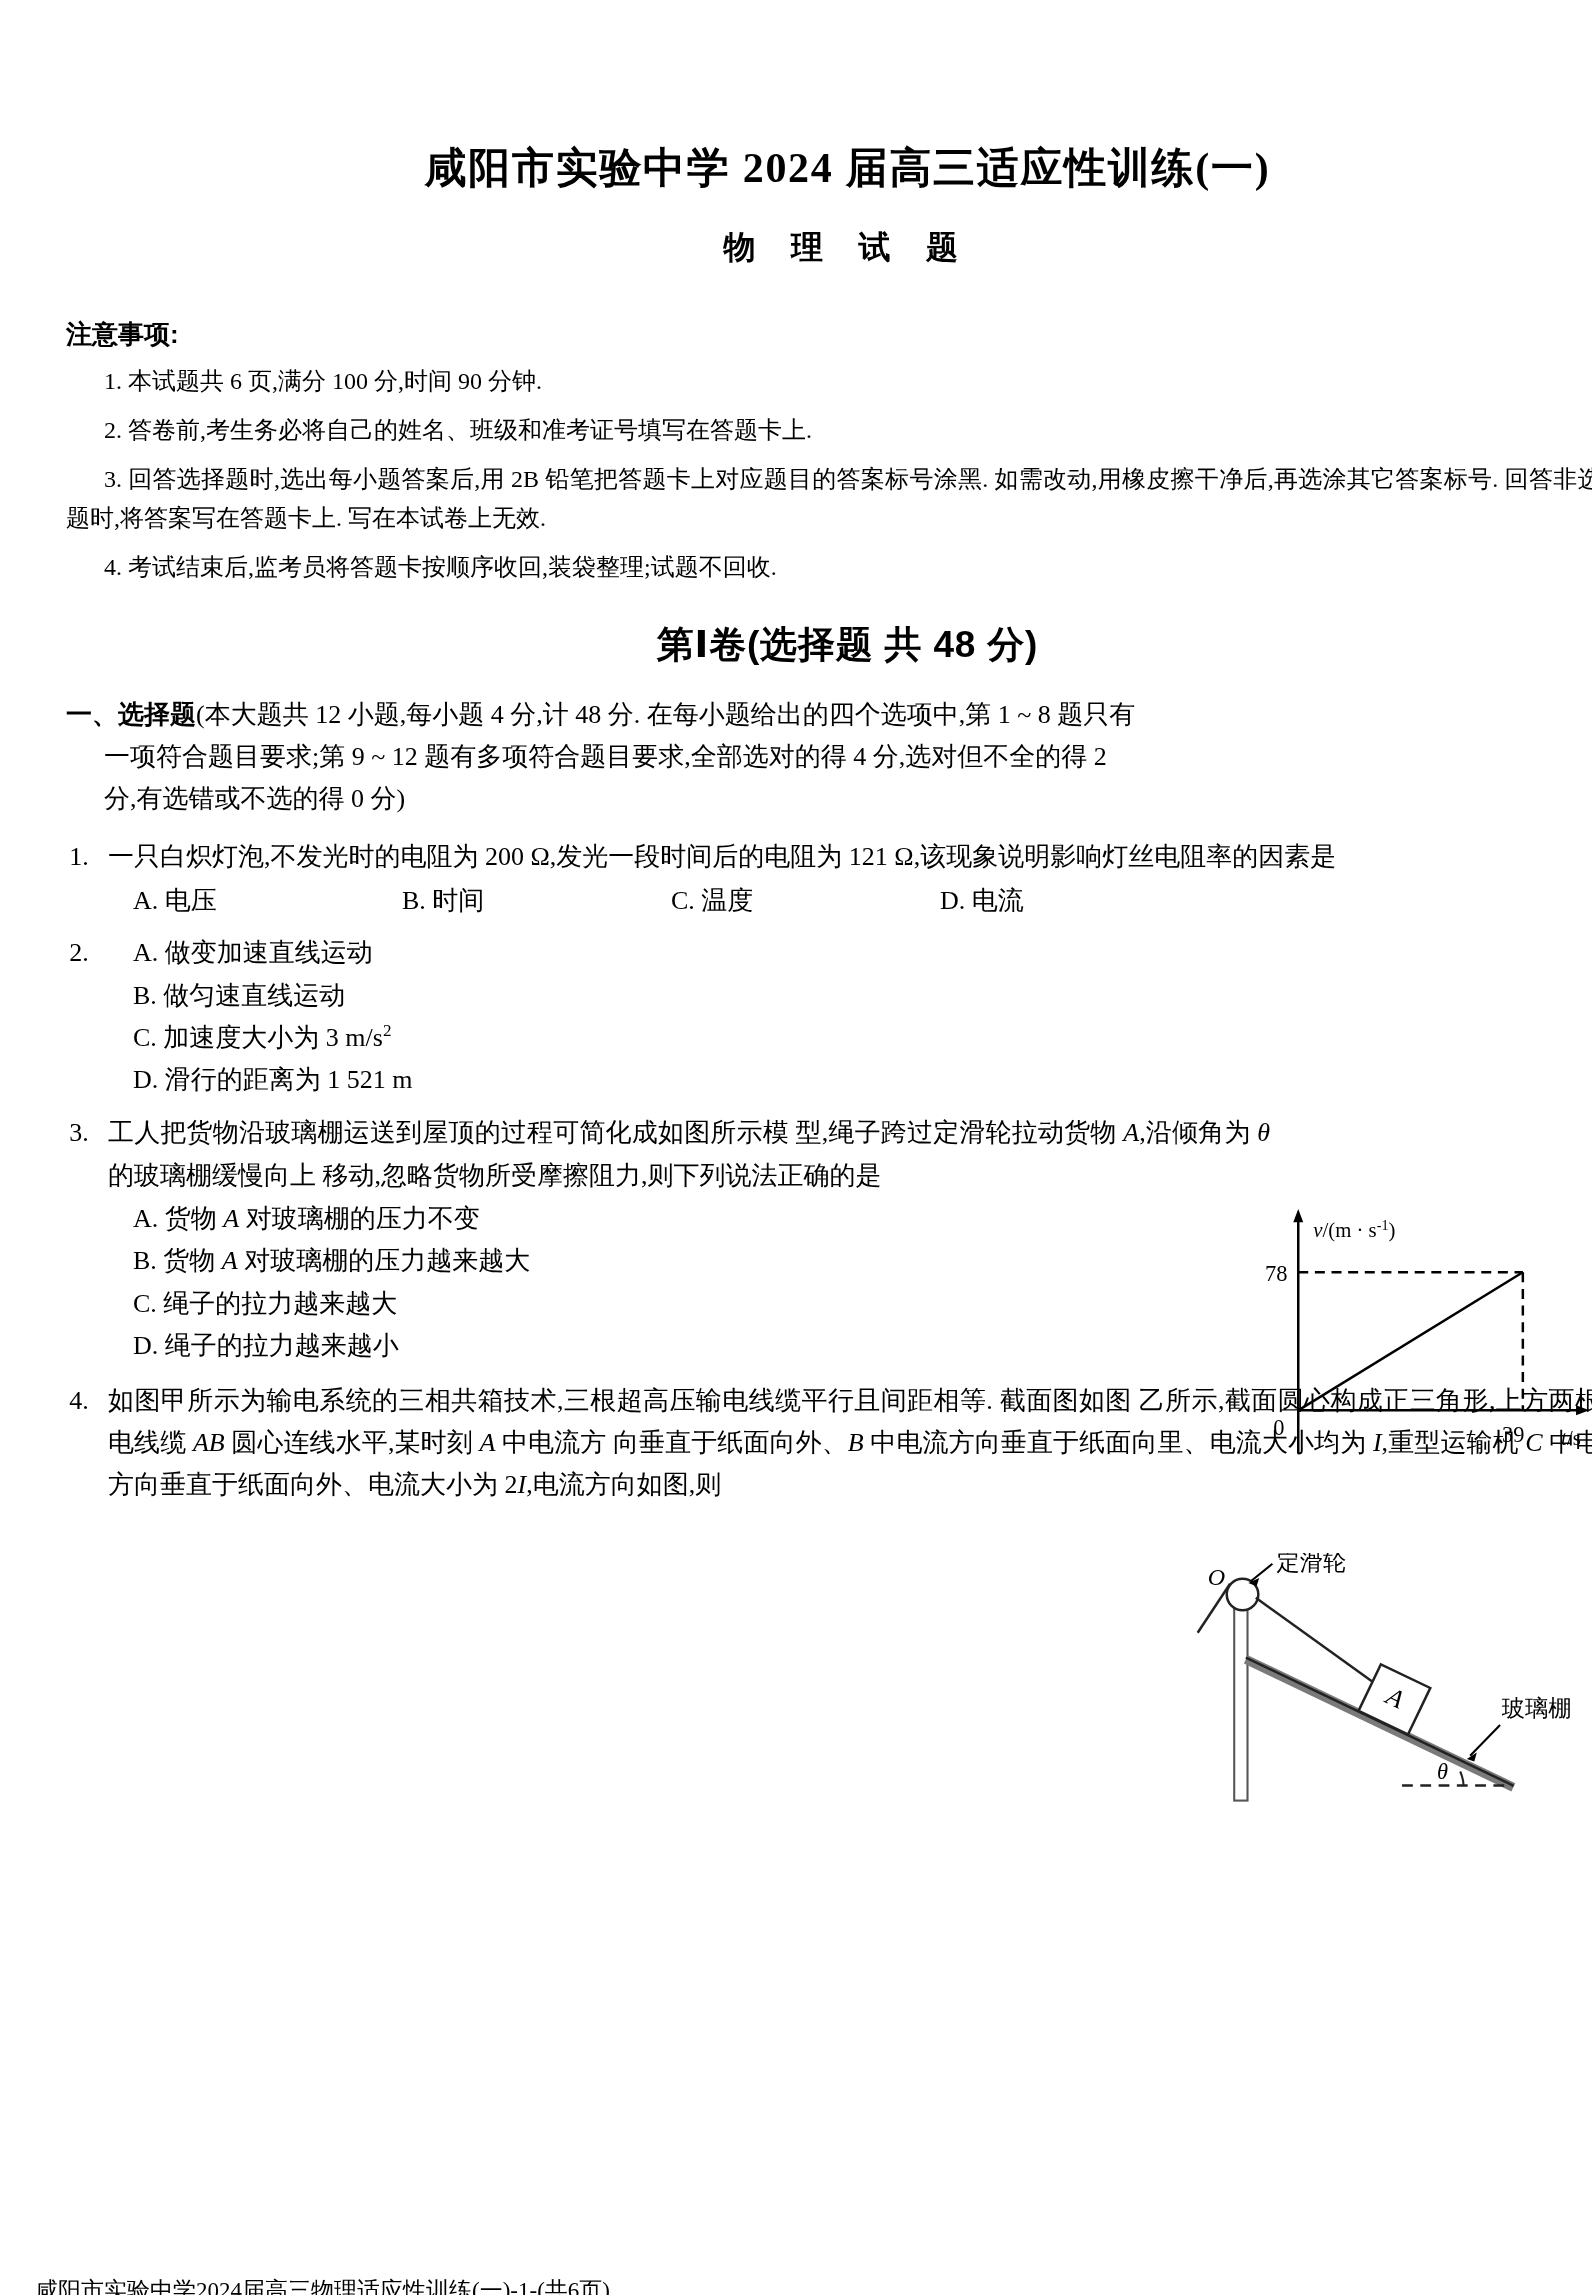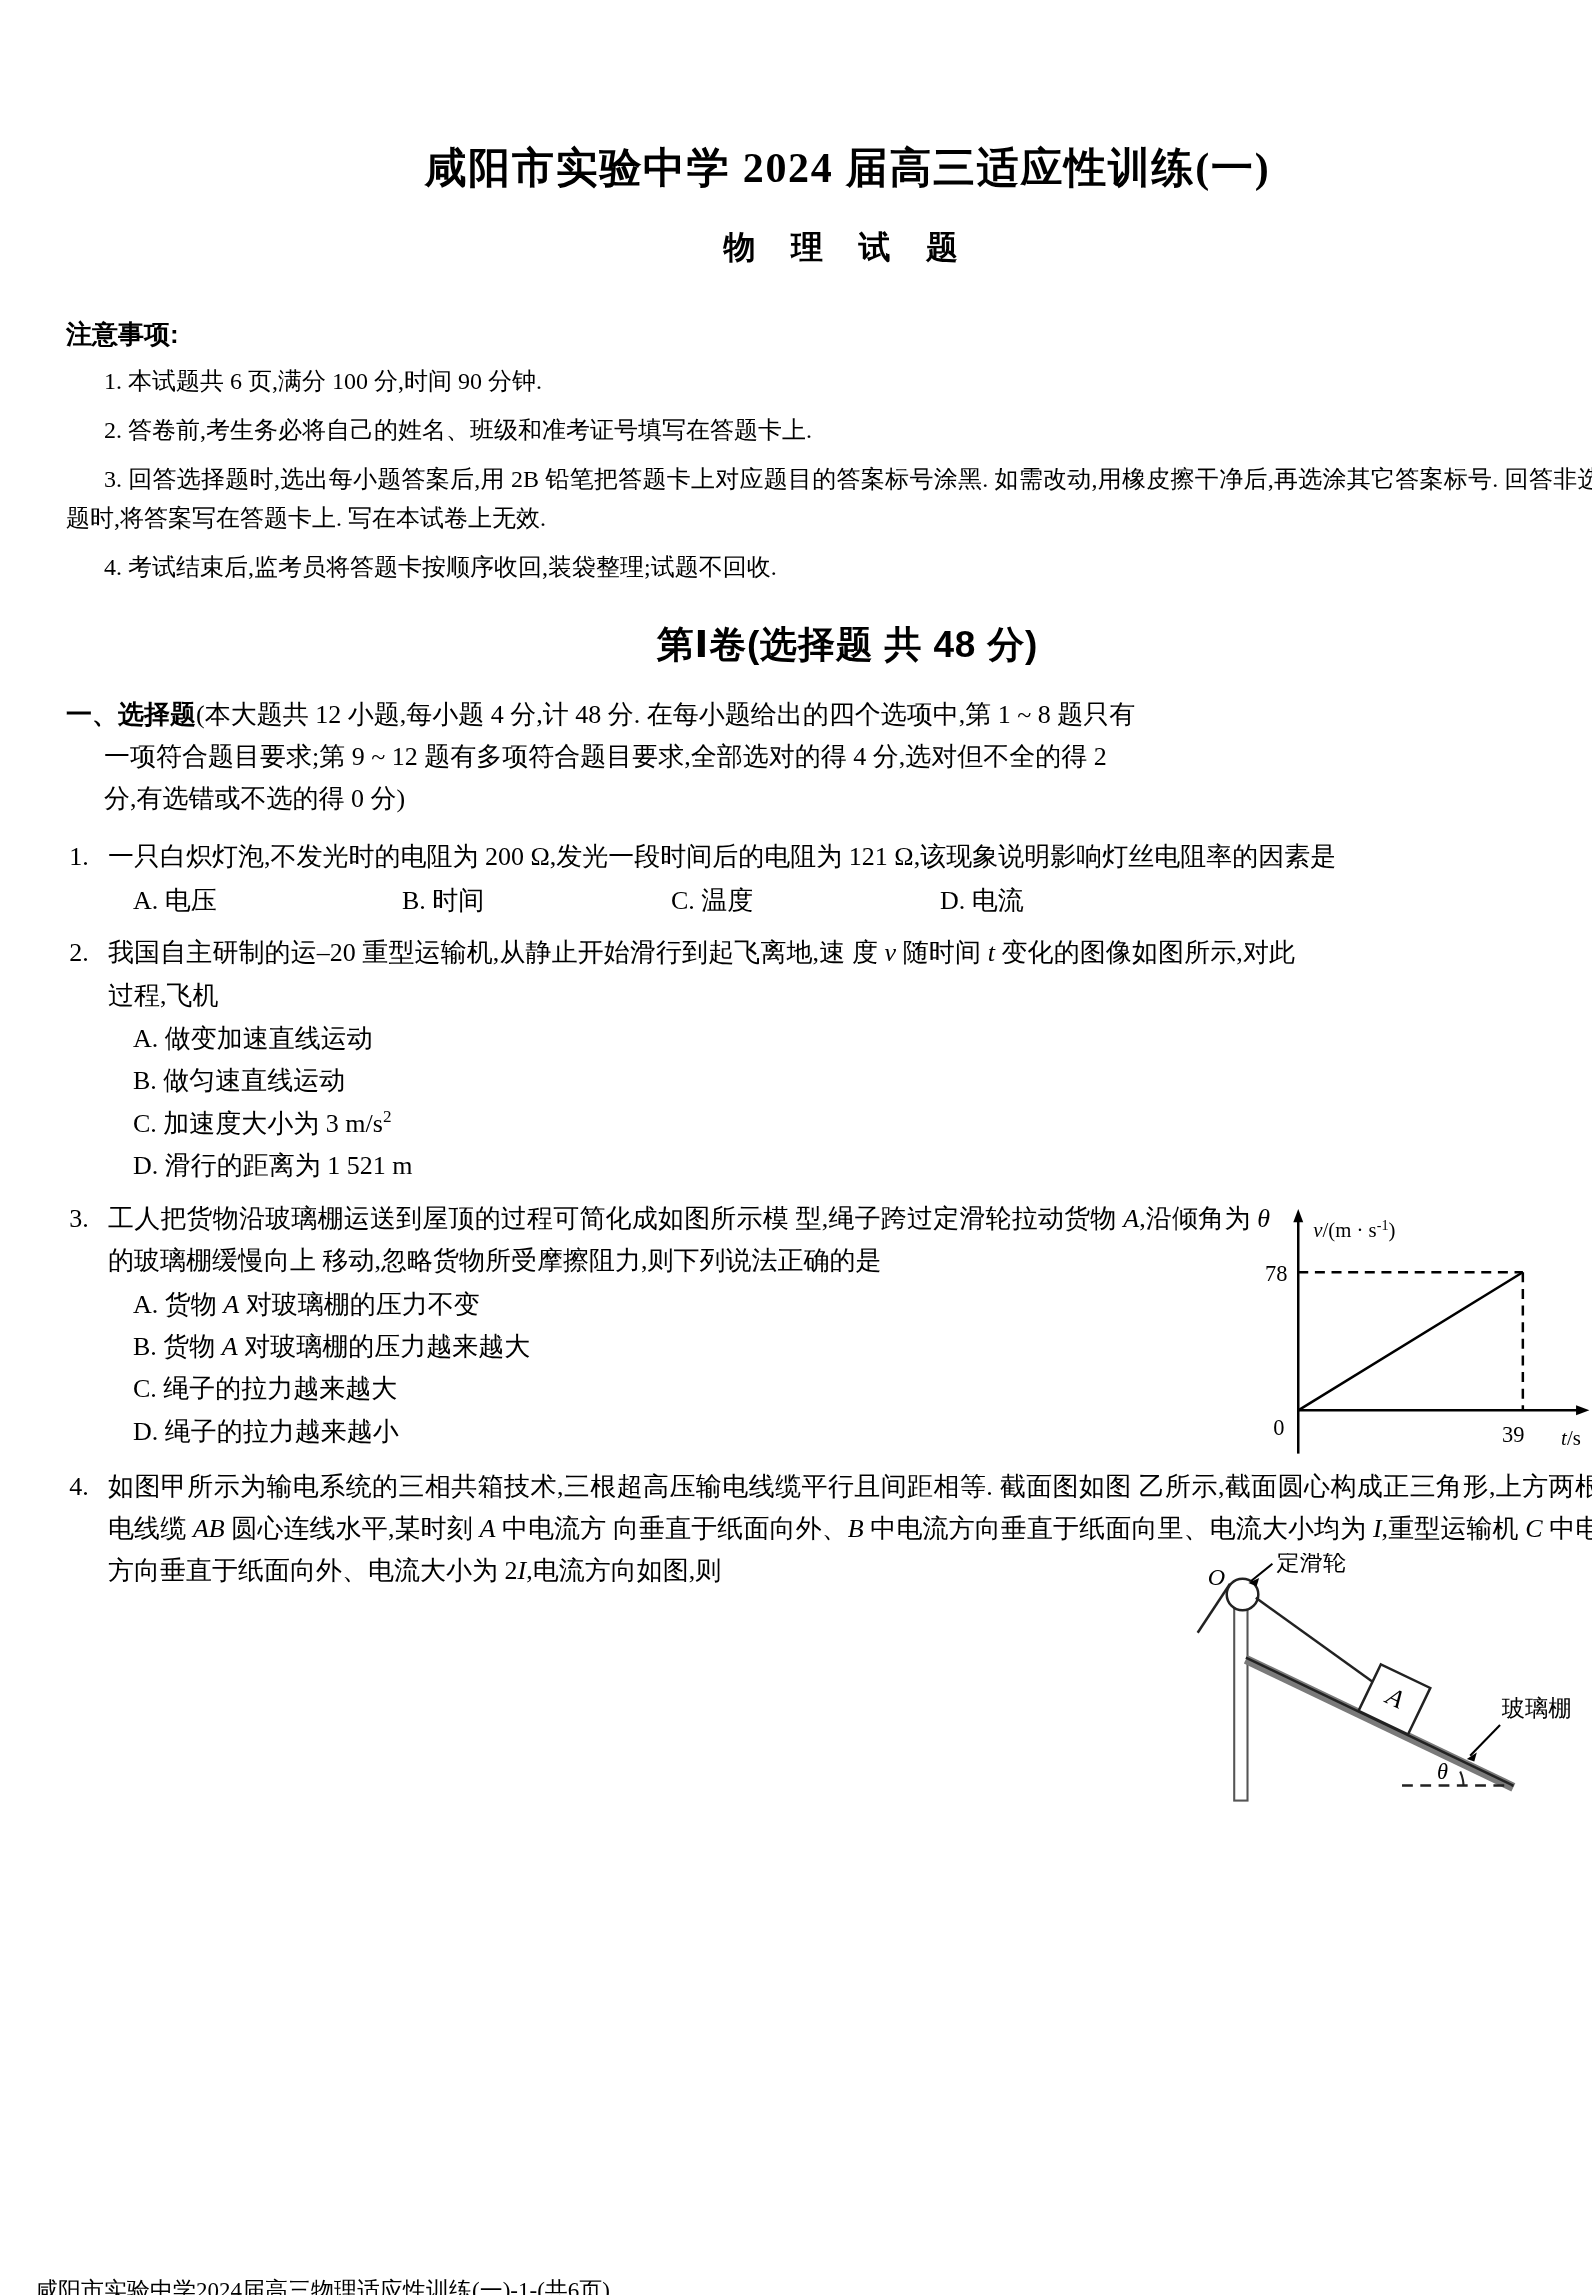--- a/index.html
+++ b/index.html
@@ -187,24 +187,20 @@
         <span class="oc1">A. 电压</span>
         <span class="oc2">B. 时间</span>
         <span class="oc3">C. 温度</span>
         <span>D. 电流</span>
       </div>
     </div>
   </div>
 
   <div class="q q-narrow" style="margin-top:10px;">
     <span class="q-num">2.</span>
-    <div class="q-body">
-      <span>我国自主研制的运–20 重型运输机,从静止开始滑行到起飞离地,速</span>
-      <span>度 </span><i>v</i><span> 随时间 </span><i>t</i><span> 变化的图像如图所示,对此过程,飞机</span>
-    </div>
     <div class="opts">
       <div class="opt">A. 做变加速直线运动</div>
       <div class="opt">B. 做匀速直线运动</div>
       <div class="opt"><span>C. 加速度大小为 3 m/s</span><sup>2</sup></div>
       <div class="opt">D. 滑行的距离为 1 521 m</div>
     </div>
   </div>
 
   <div class="fig" id="fig-vt">
     <svg width="366" height="258" viewBox="0 0 440 310" xmlns="http://www.w3.org/2000/svg">

